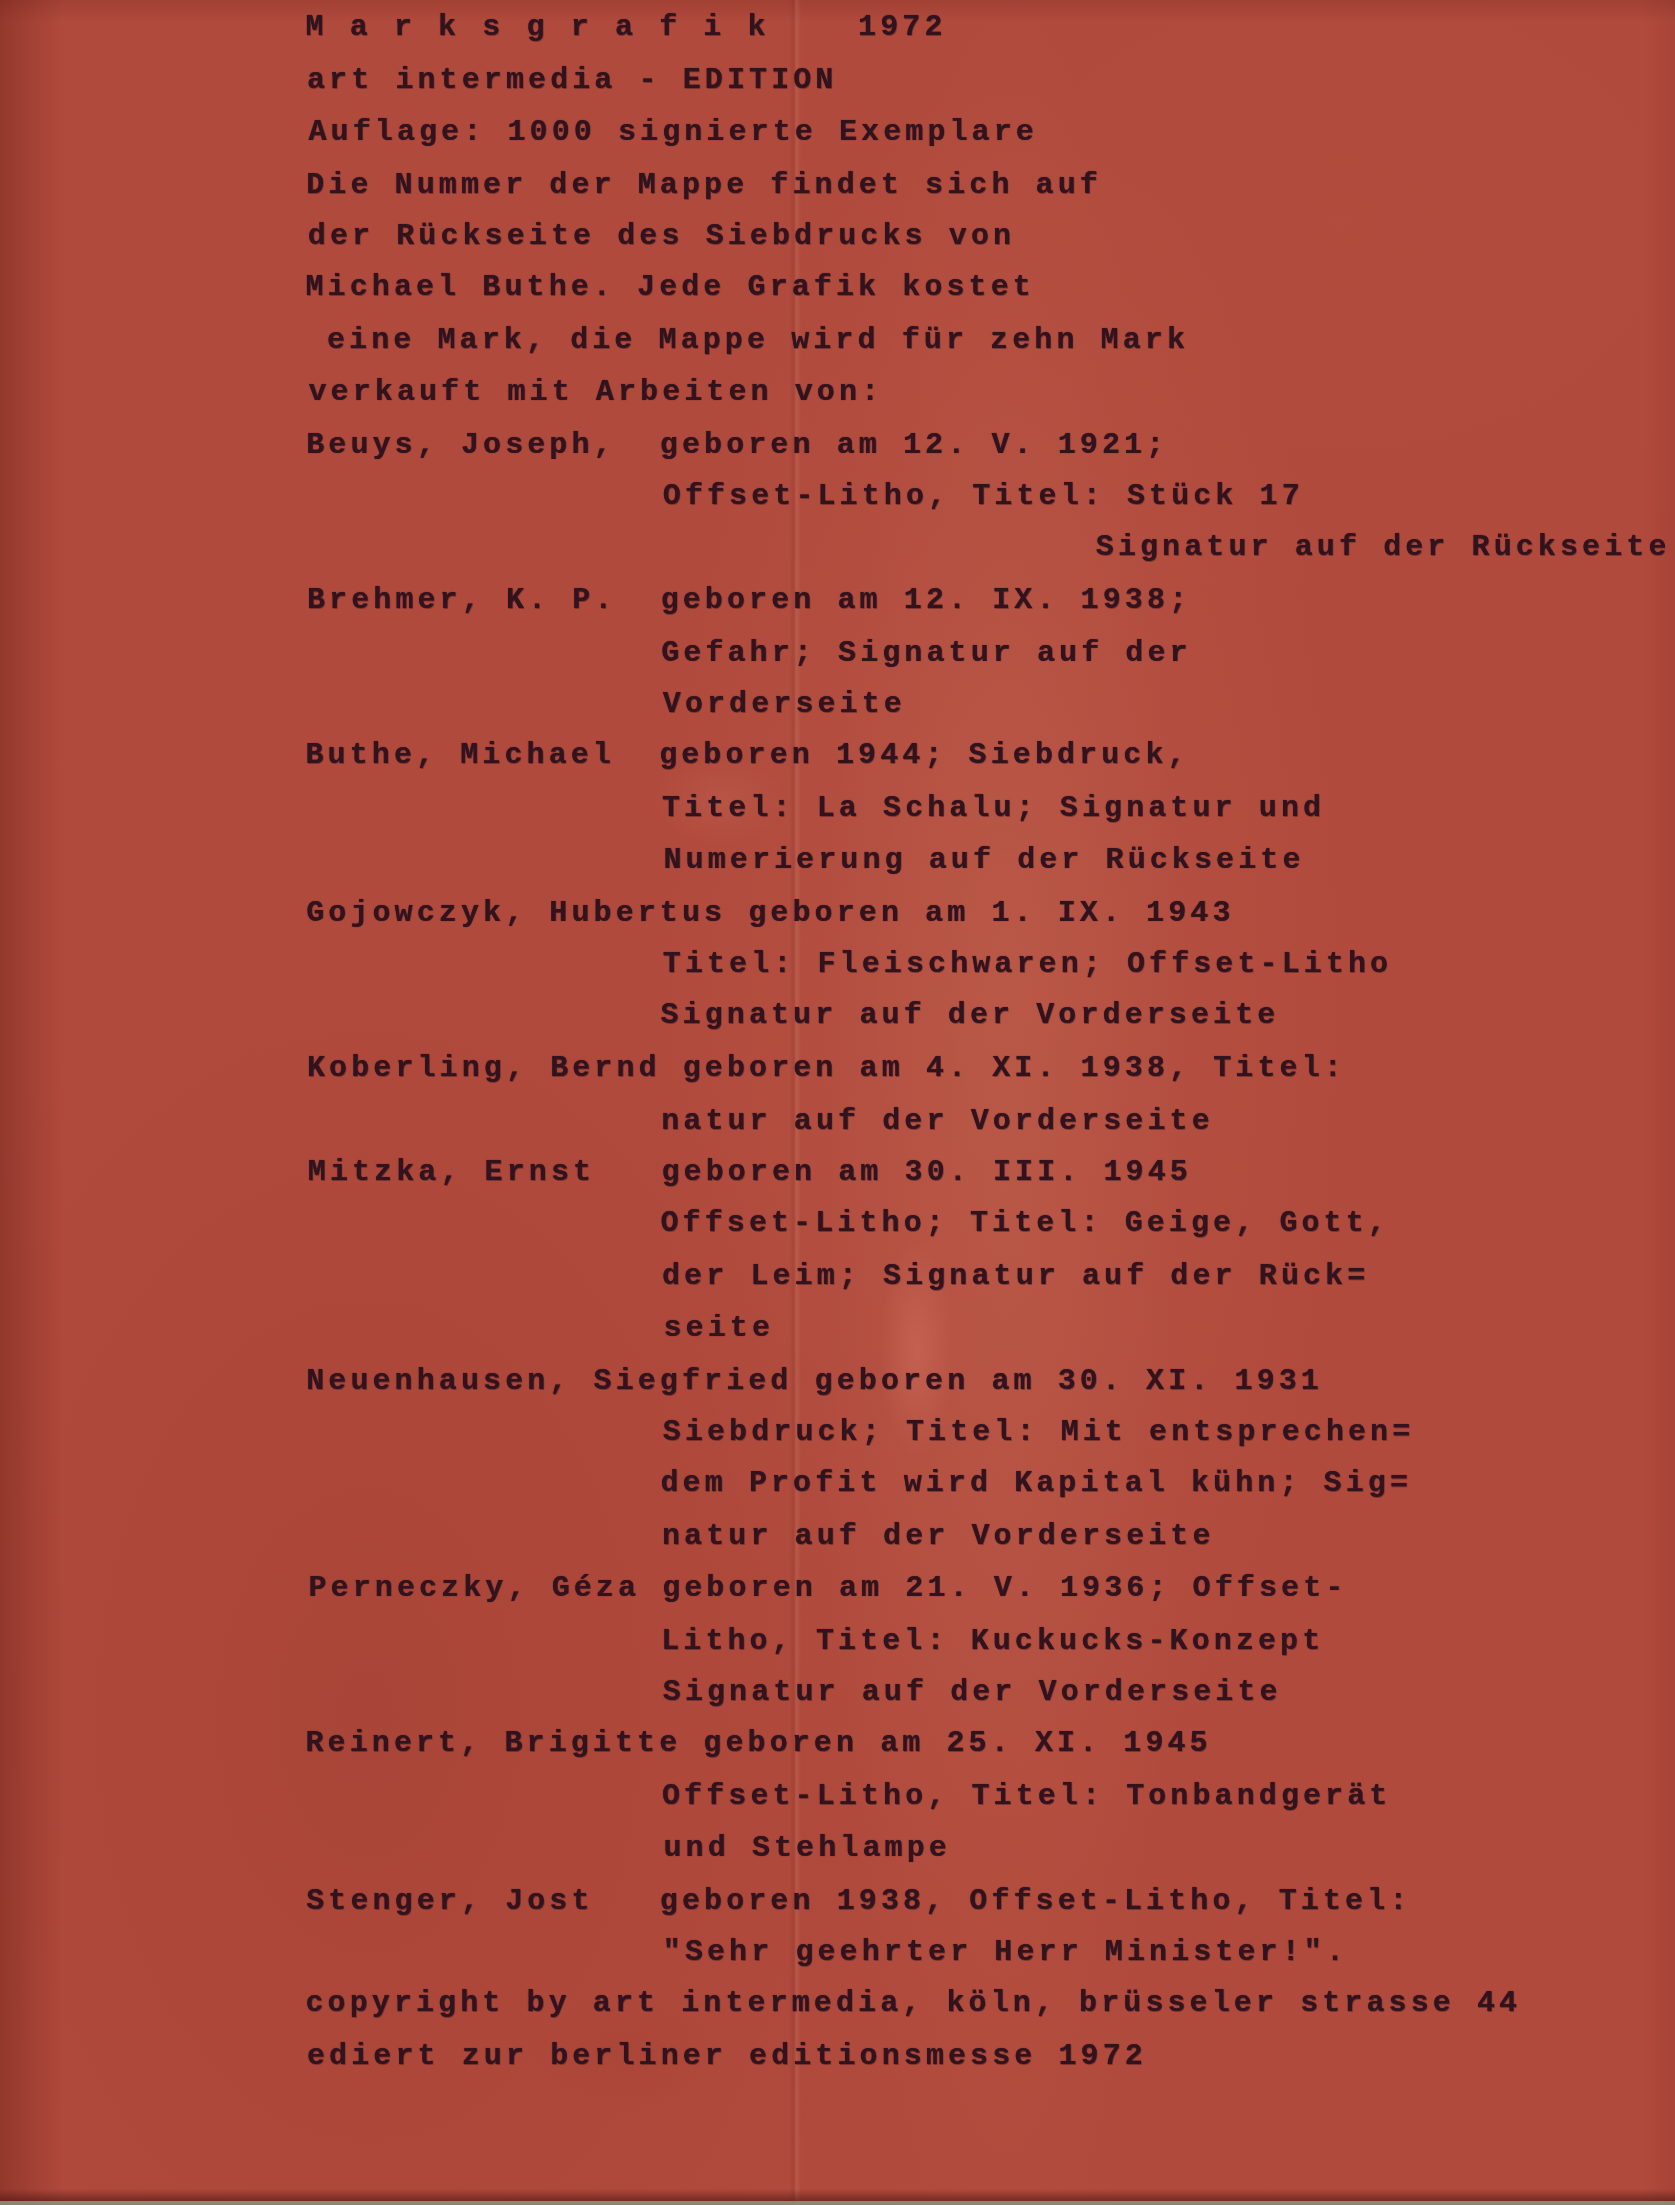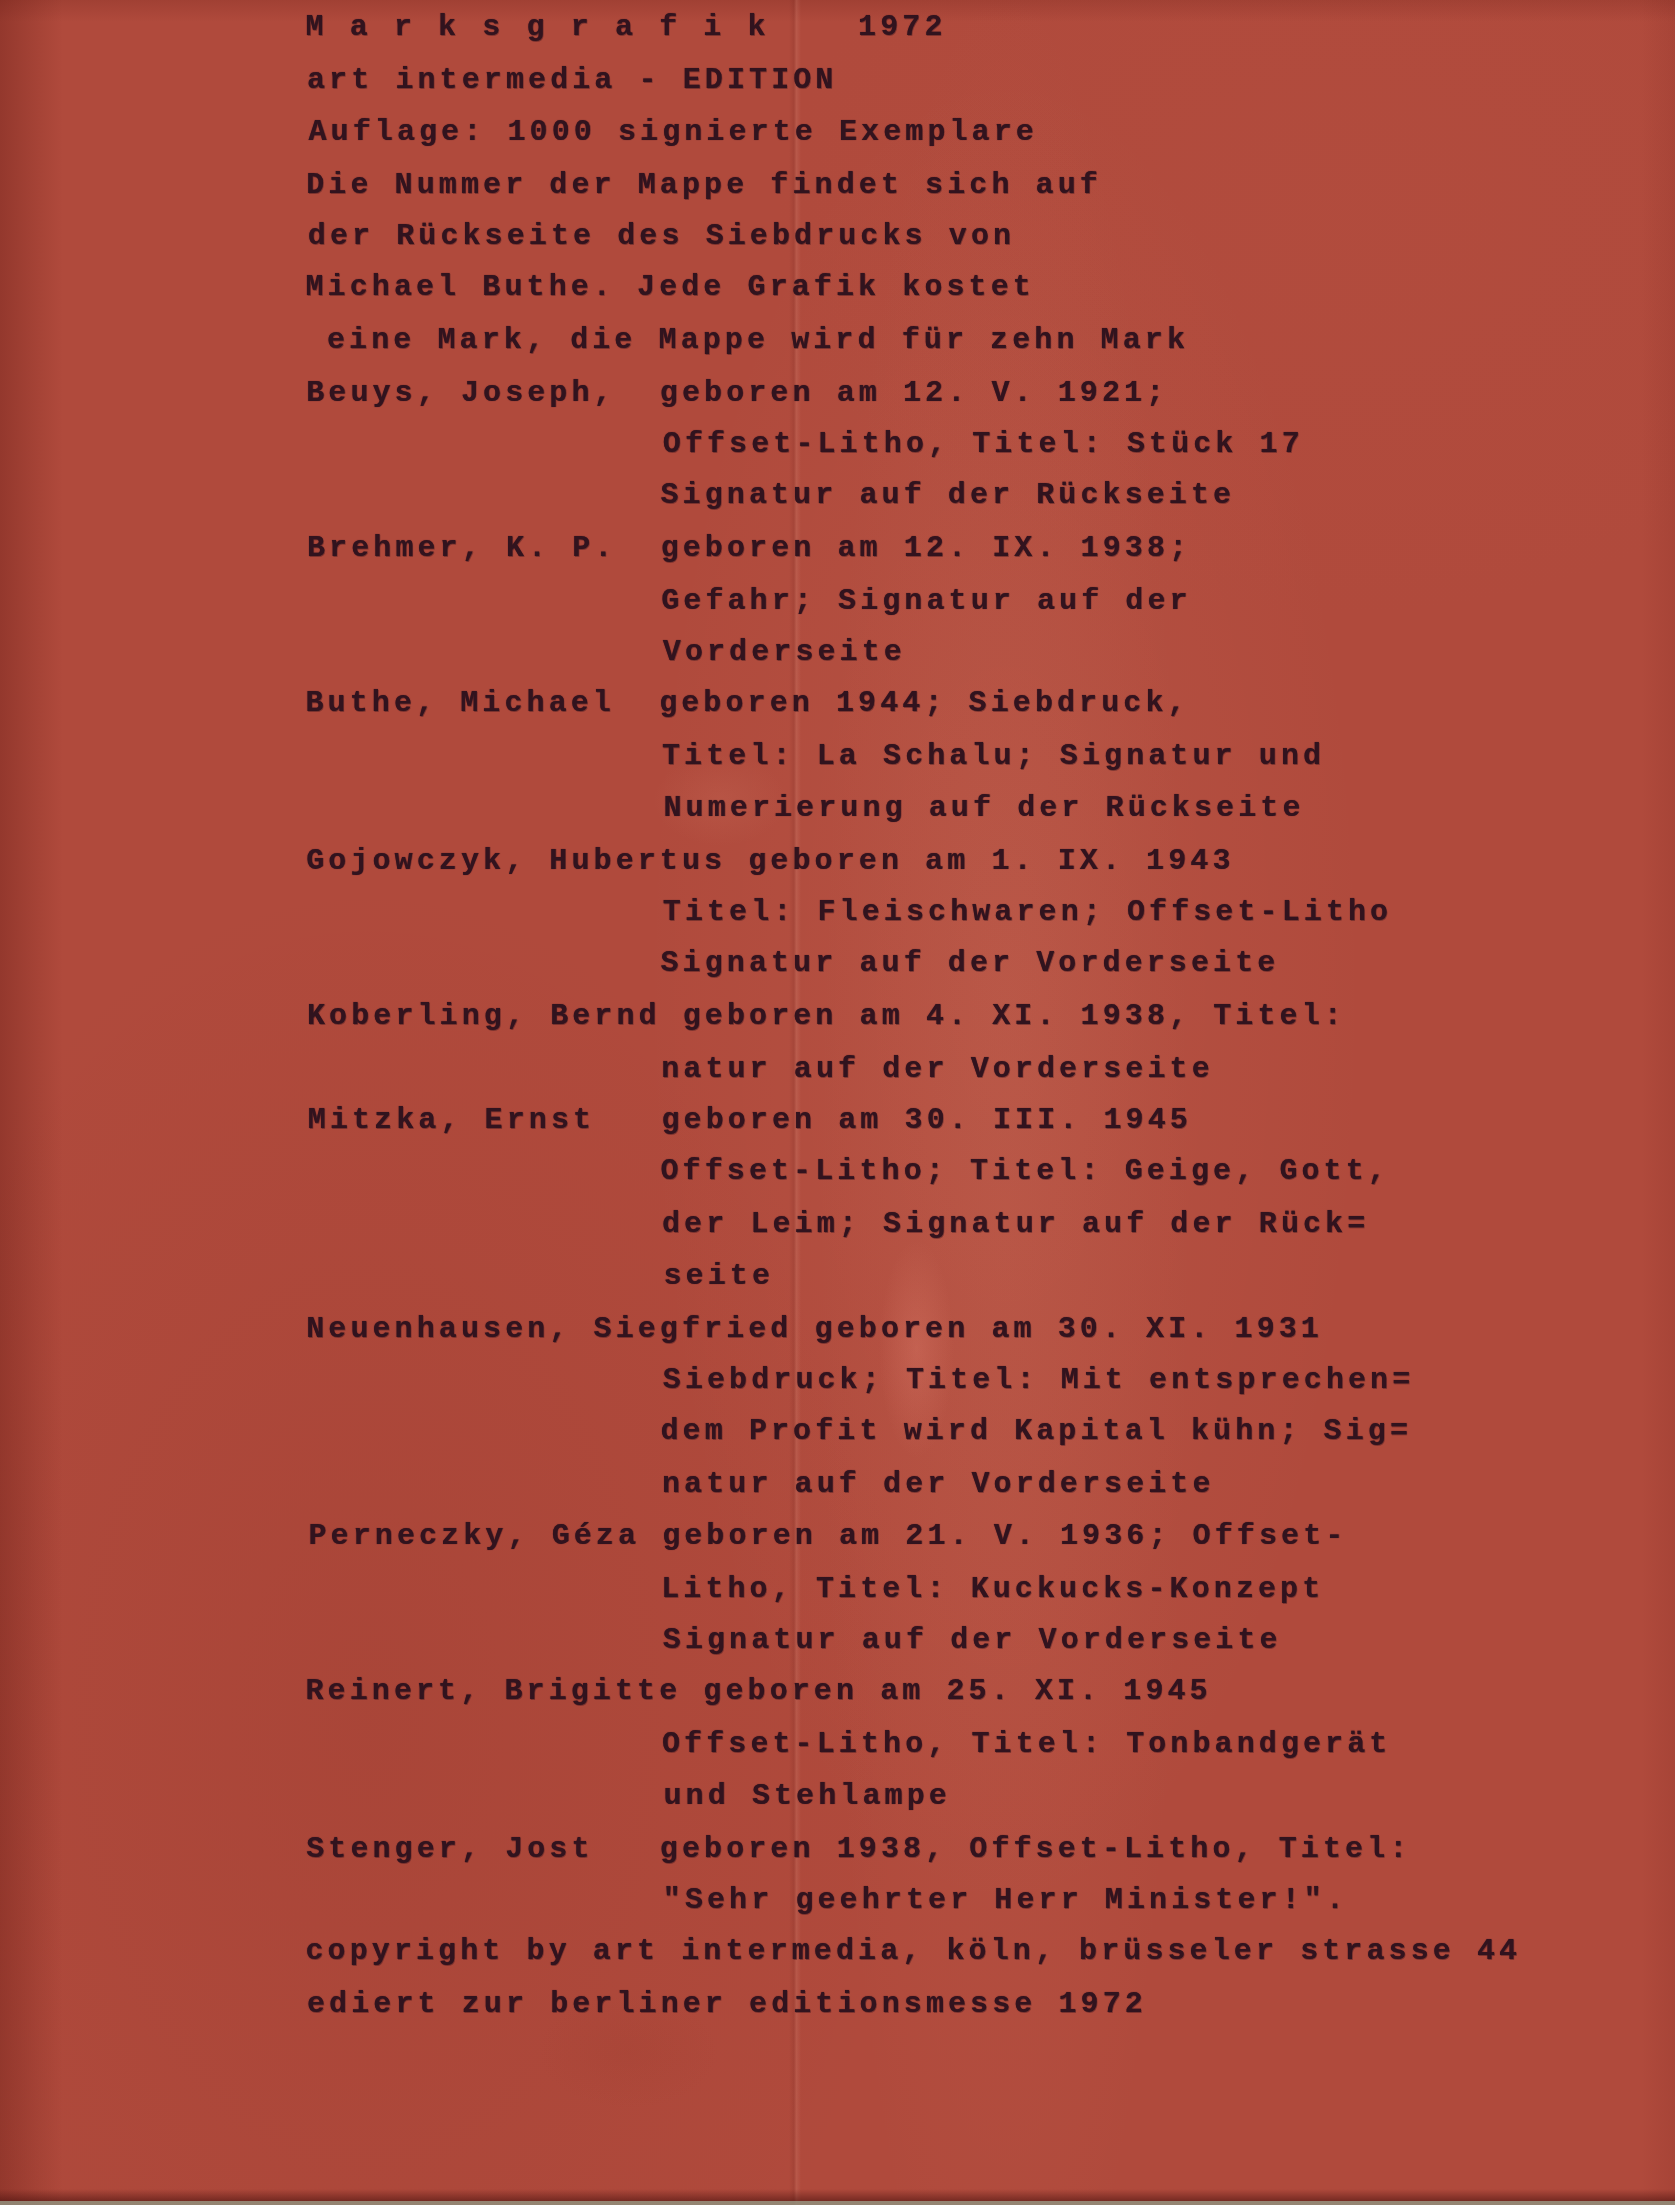--- a/index.html
+++ b/index.html
@@ -88,23 +88,24 @@
   <div class="stain-c"></div>
 
   <div class="text-block">
       <div class="line" style="transform: translate(-1.5px, -0.8px);">M a r k s g r a f i k    1972</div>
       <div class="line" style="transform: translate(0px, 0.4px);">art intermedia - EDITION</div>
       <div class="line" style="transform: translate(1.5px, -0.4px);">Auflage: 1000 signierte Exemplare</div>
       <div class="line" style="transform: translate(-0.8px, 0.8px);">Die Nummer der Mappe findet sich auf</div>
       <div class="line" style="transform: translate(0.8px, 0px);">der Rückseite des Siebdrucks von</div>
       <div class="line" style="transform: translate(-1.5px, -0.8px);">Michael Buthe. Jede Grafik kostet</div>
       <div class="line" style="transform: translate(0px, 0.4px); margin-left: 20px;">eine Mark, die Mappe wird für zehn Mark</div>
+      <div class="line" style="transform: translate(1.5px, -0.4px);">verkauft mit Arbeiten von:</div>
       <div class="line" style="transform: translate(-0.8px, 0.8px);">Beuys, Joseph,  geboren am 12. V. 1921;</div>
       <div class="line ind" style="transform: translate(0.8px, 0px);">Offset-Litho, Titel: Stück 17</div>
-      <div class="line ind" style="transform: translate(-1.5px, -0.8px);">Signatur auf der Rückseite</div>
+      <div class="line ind" style="transform: translate(-1.5px, -0.8px); text-align: right;">Signatur auf der Rückseite</div>
       <div class="line" style="transform: translate(0px, 0.4px);">Brehmer, K. P.  geboren am 12. IX. 1938;</div>
       <div class="line ind" style="transform: translate(-0.8px, 0.8px);">Gefahr; Signatur auf der</div>
       <div class="line ind" style="transform: translate(0.8px, 0px);">Vorderseite</div>
       <div class="line" style="transform: translate(-1.5px, -0.8px);">Buthe, Michael  geboren 1944; Siebdruck,</div>
       <div class="line ind" style="transform: translate(0px, 0.4px);">Titel: La Schalu; Signatur und</div>
       <div class="line ind" style="transform: translate(1.5px, -0.4px);">Numerierung auf der Rückseite</div>
       <div class="line" style="transform: translate(-0.8px, 0.8px);">Gojowczyk, Hubertus geboren am 1. IX. 1943</div>
       <div class="line ind" style="transform: translate(0.8px, 0px);">Titel: Fleischwaren; Offset-Litho</div>
       <div class="line ind" style="transform: translate(-1.5px, -0.8px);">Signatur auf der Vorderseite</div>
       <div class="line" style="transform: translate(0px, 0.4px);">Koberling, Bernd geboren am 4. XI. 1938, Titel:</div>

